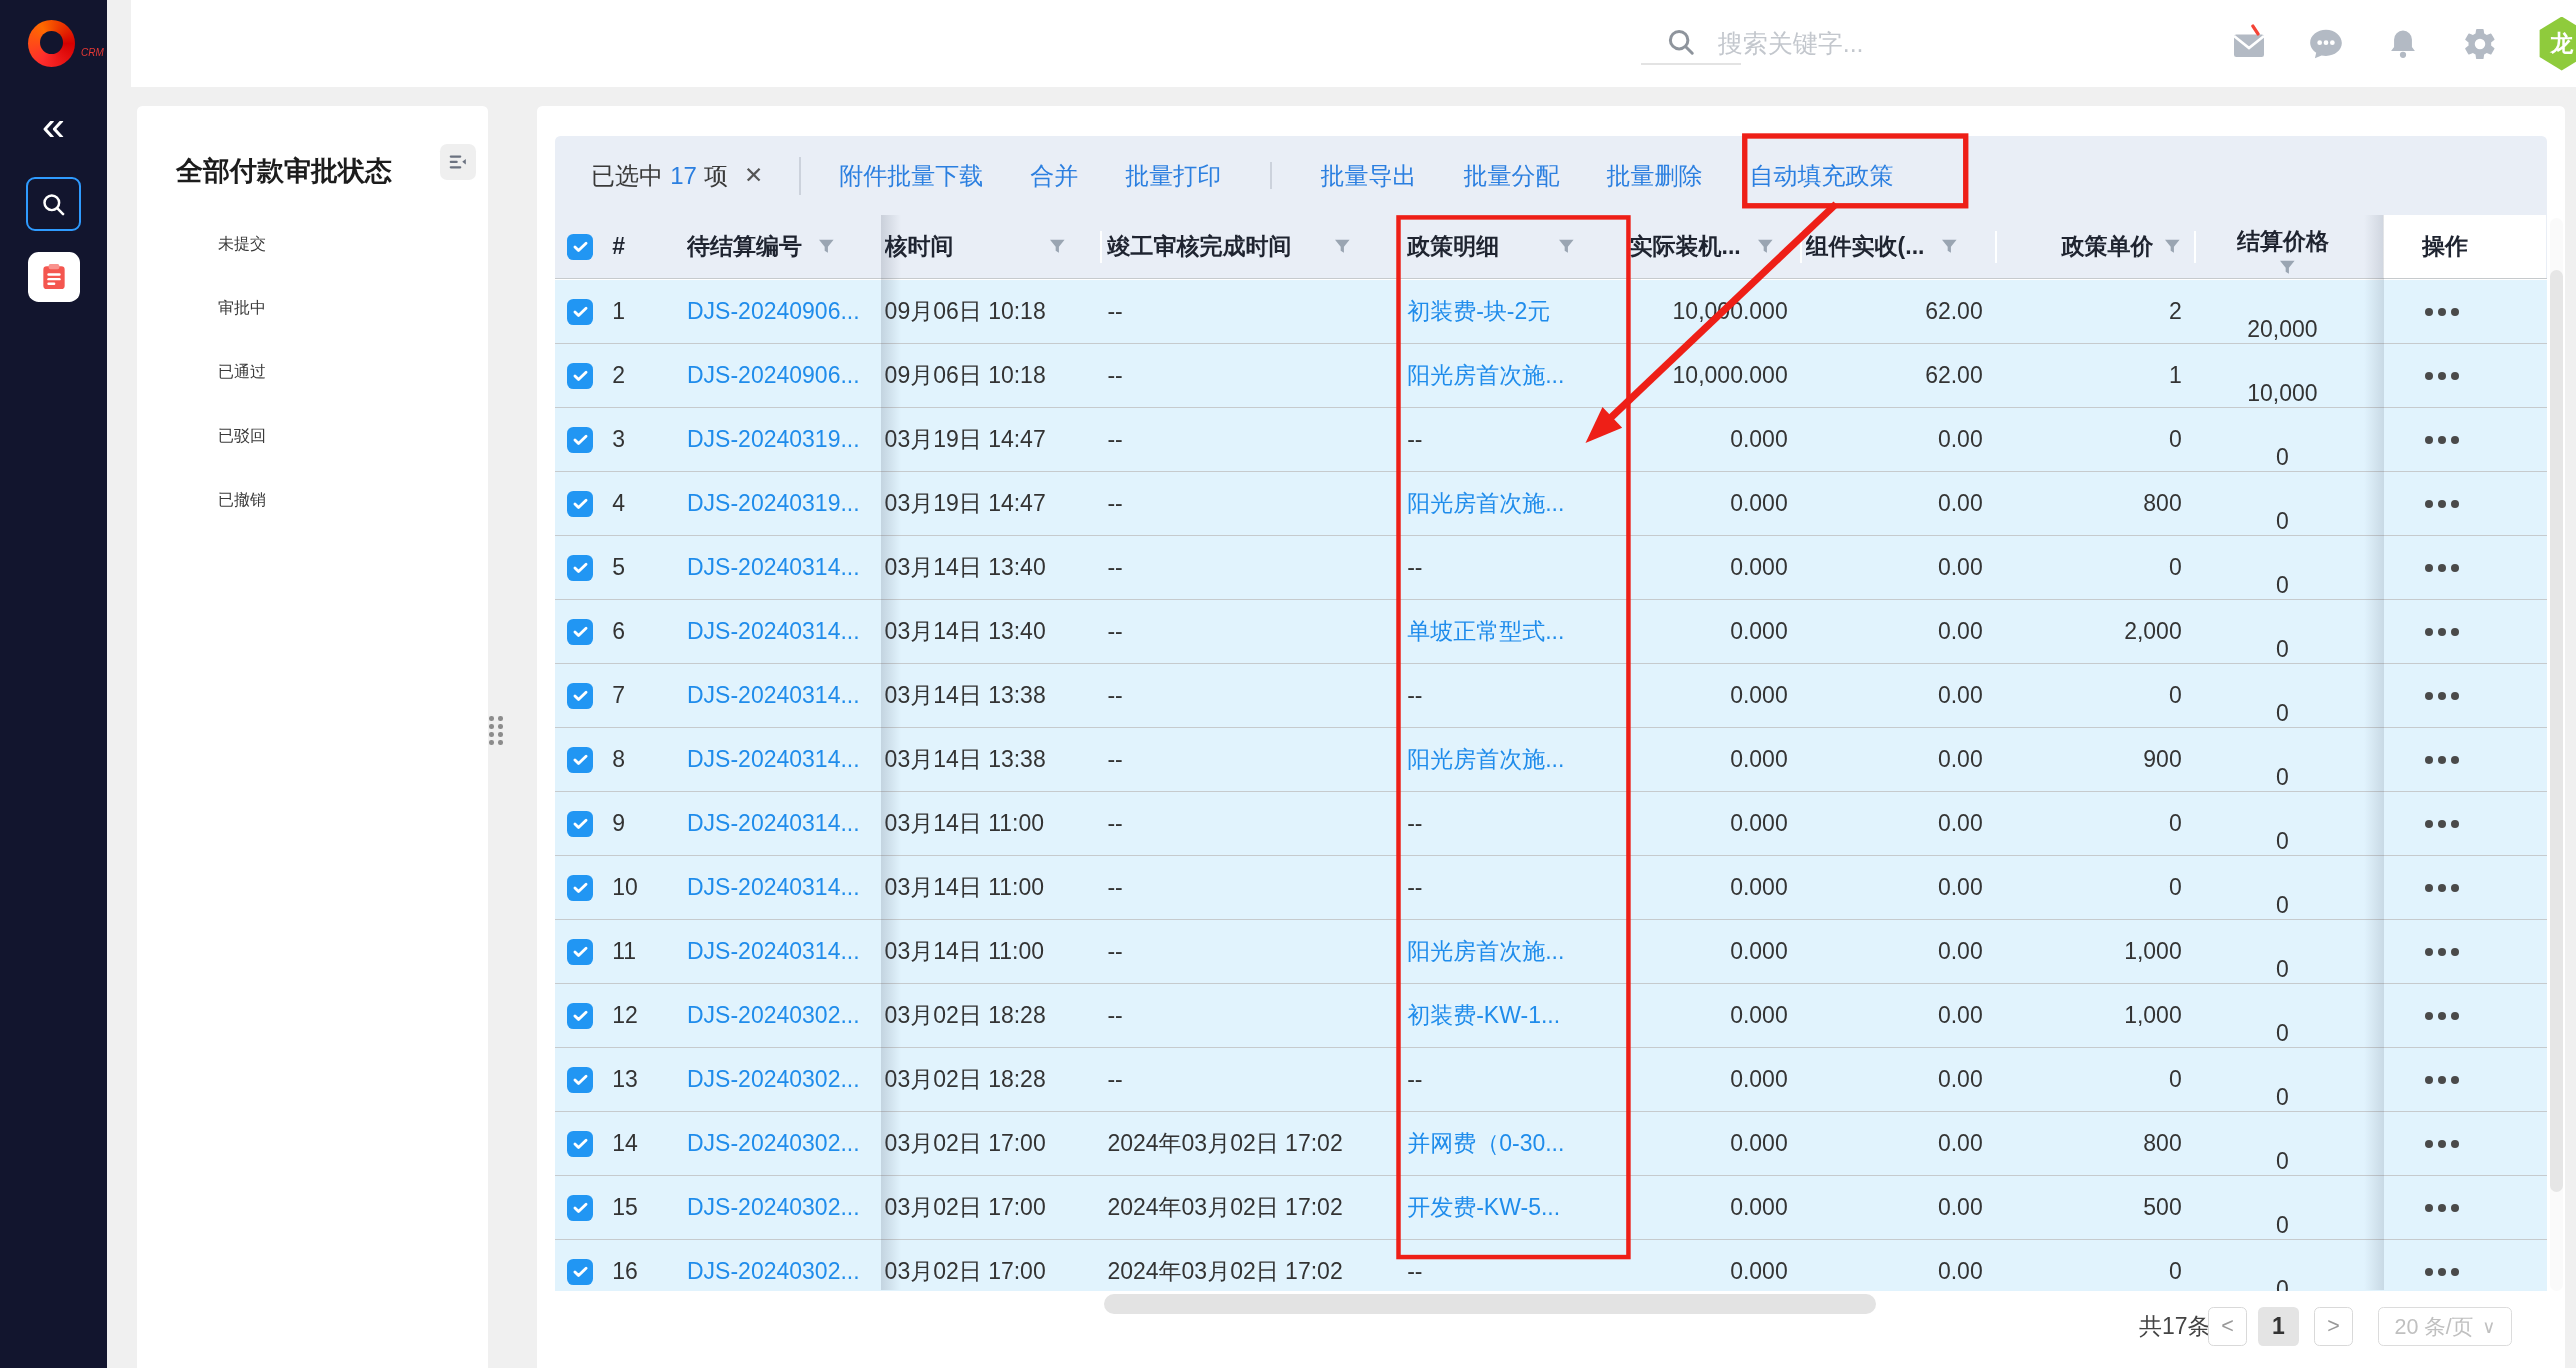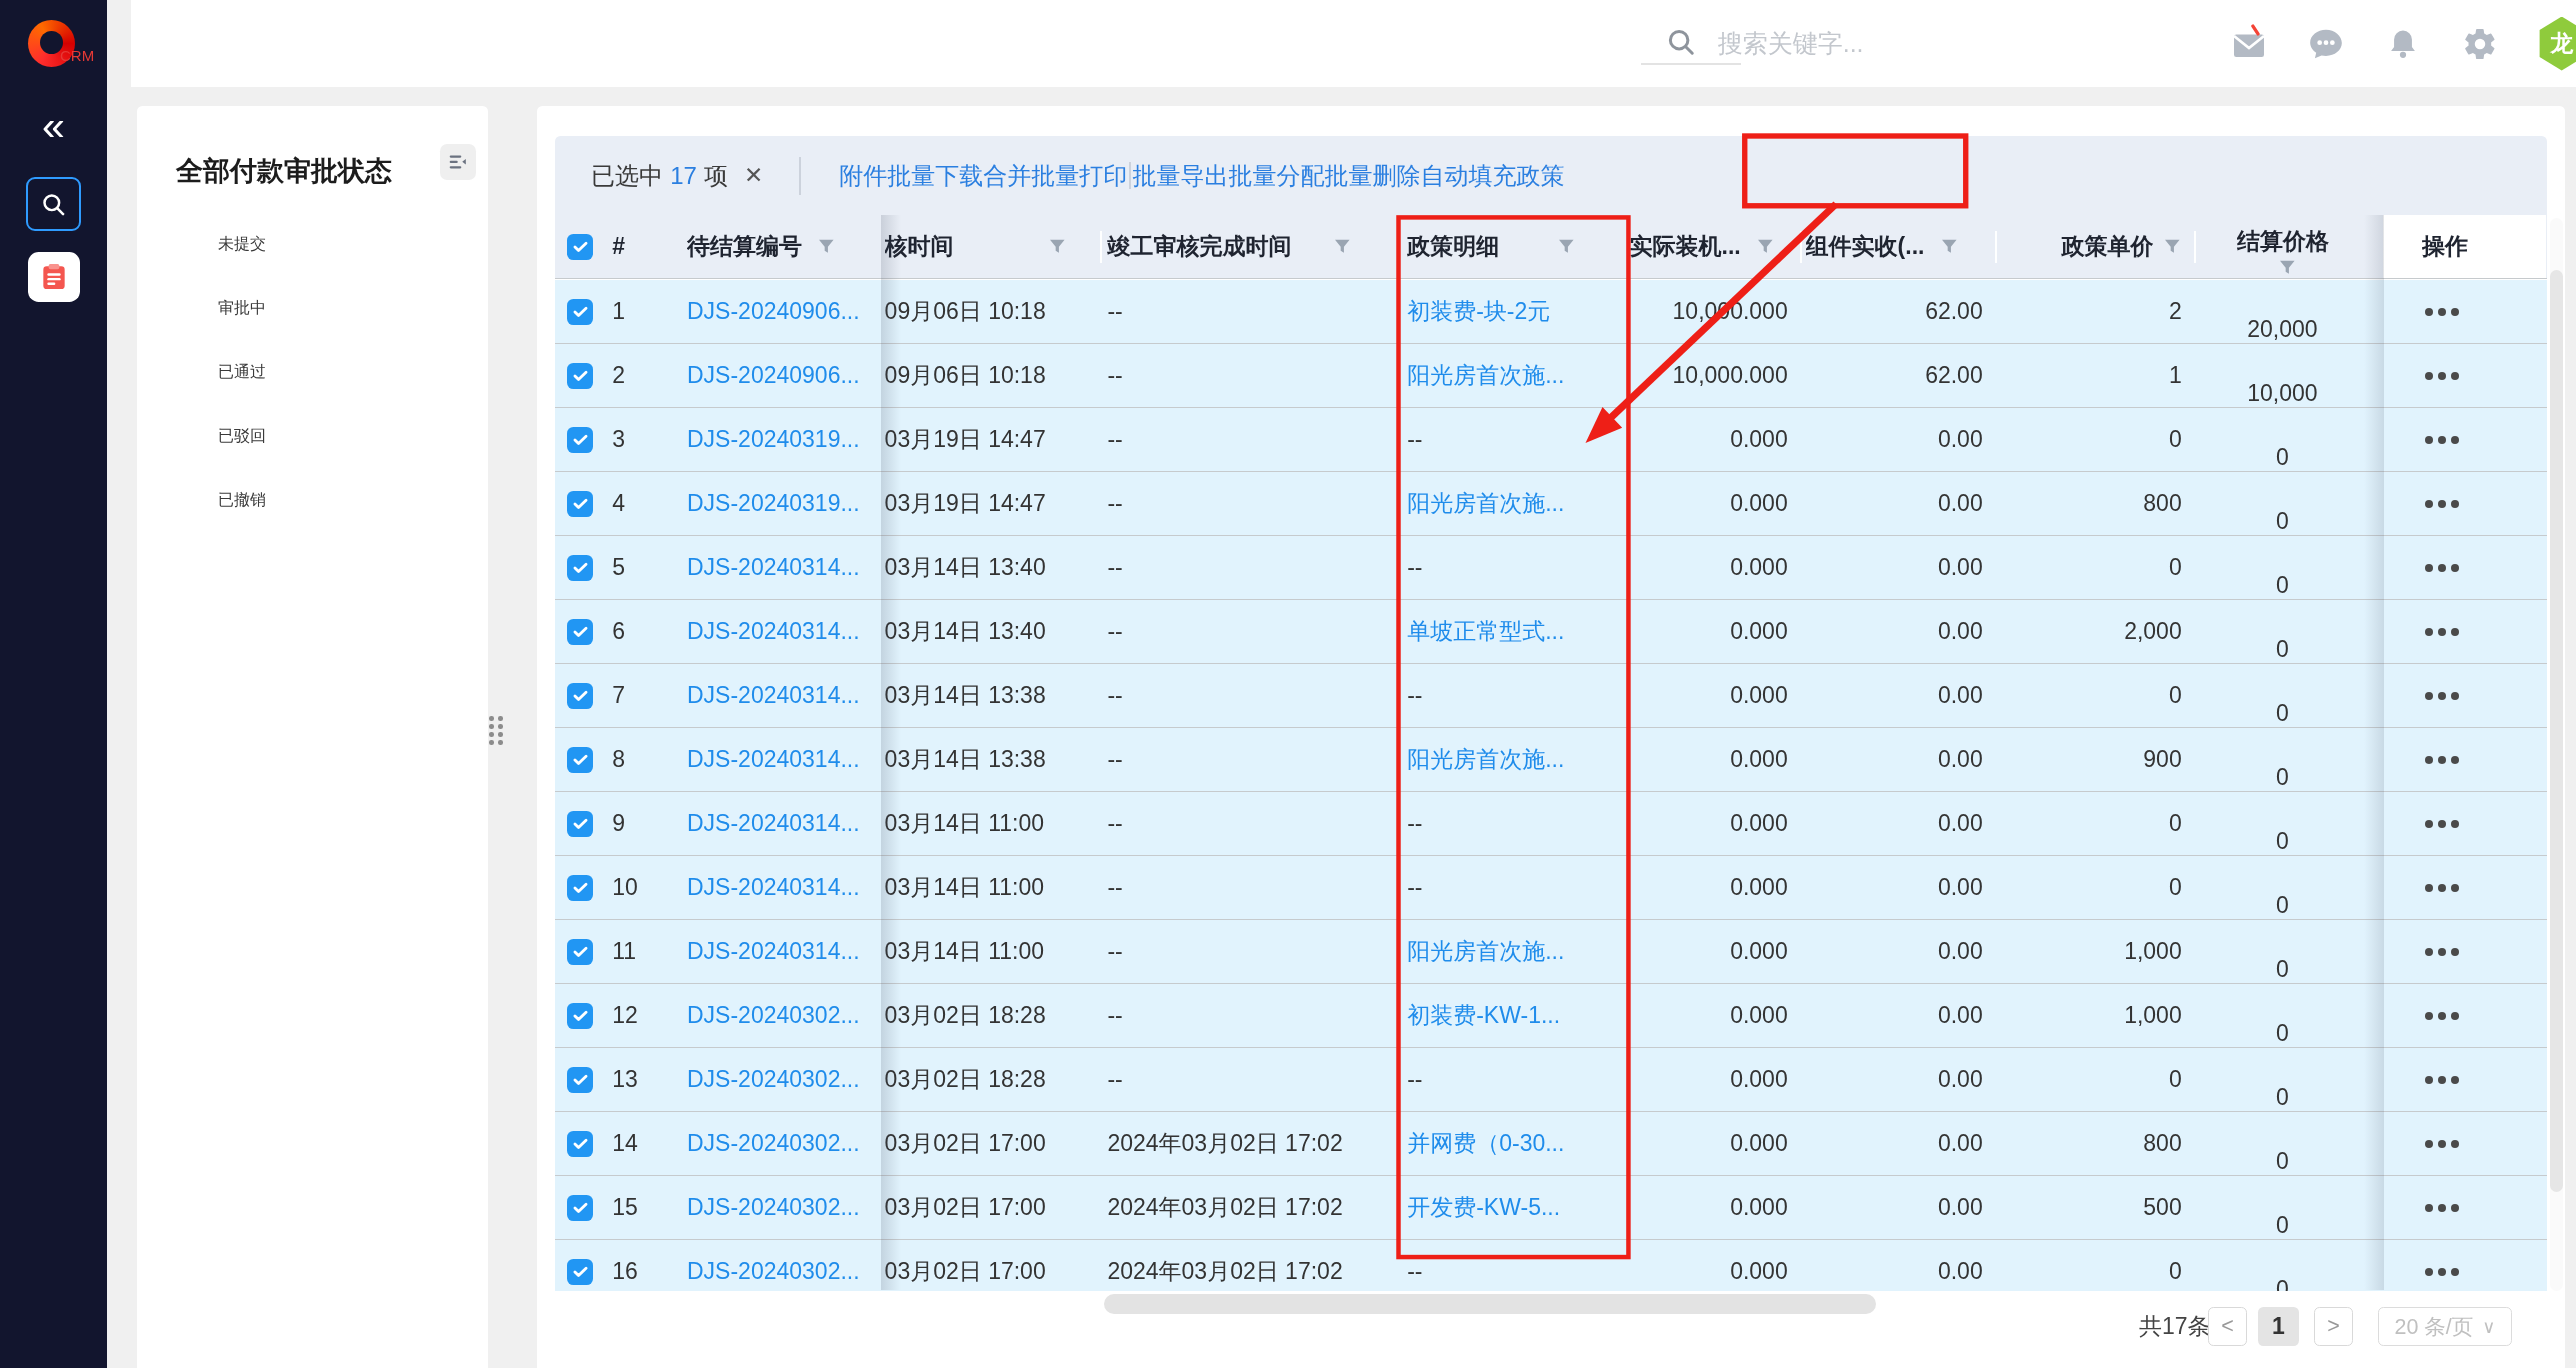--- a/index.html
+++ b/index.html
@@ -14,21 +14,21 @@
   .search-input::placeholder{color:#c3c7cd;}
   .search-underline{position:absolute;left:1510px;top:63px;width:100px;height:1.8px;background:#e3e3e3;}
   .top-icons{position:absolute;right:14.3px;top:0;height:87px;display:flex;align-items:center;gap:39px;}
   .top-icon{width:38px;height:38px;display:flex;align-items:center;justify-content:center;cursor:pointer;}
   .avatar{width:48px;height:54px;background:#8fcb3c;clip-path:polygon(50% 0,96% 25%,96% 75%,50% 100%,4% 75%,4% 25%);display:flex;align-items:center;justify-content:center;color:#fff;font-size:23px;font-weight:bold;}
 
   
   .rail{position:absolute;left:0;top:0;width:107px;height:1368px;background:#12152e;}
   .logo{position:absolute;left:28px;top:19.7px;width:47px;height:47px;border-radius:50%;background:conic-gradient(from 210deg,#ff2d2d,#ff6a00,#d50000,#ff2d2d);}
   .logo-hole{position:absolute;left:11.6px;top:11.6px;width:23px;height:23px;border-radius:50%;background:#12152e;}
-  .logo-crm{position:absolute;left:60px;top:47px;font-size:15px;color:#e53935;}
+  .logo-crm{position:absolute;left:81px;top:47px;font-size:10px;color:#e53935;font-style:italic;}
   .rail-collapse{position:absolute;left:0;top:106px;width:107px;text-align:center;color:#fff;font-size:41px;line-height:41px;cursor:pointer;}
   .rail-search{position:absolute;left:26px;top:177px;width:55px;height:54px;border:2.7px solid #2f9bff;border-radius:9px;display:flex;align-items:center;justify-content:center;cursor:pointer;}
   .rail-doc{position:absolute;left:28px;top:252px;width:52px;height:50px;background:#fff;border-radius:10.7px;display:flex;align-items:center;justify-content:center;cursor:pointer;}
 
   
   .main-bg{position:absolute;left:107px;top:87px;width:2469px;height:1281px;background:#f0f0f0;}
 
   
   .panel{position:absolute;left:137px;top:106px;width:351px;height:1262px;background:#fff;border-radius:5.4px 5.4px 0 0;}
   .panel-title{position:absolute;left:39px;top:47px;font-size:27px;font-weight:bold;color:#1c1c1c;}
@@ -40,21 +40,21 @@
   .drag-handle{position:absolute;left:489px;top:716px;width:16px;height:36px;display:grid;grid-template-columns:repeat(2,4.5px);grid-template-rows:repeat(4,4.5px);gap:3.6px 4.5px;cursor:col-resize;}
   .drag-handle i{width:4.5px;height:4.5px;border-radius:50%;background:#8c8c8c;}
 
   
   .card{position:absolute;left:537px;top:106px;width:2028px;height:1262px;background:#fff;border-radius:5.4px 5.4px 0 0;}
   .toolbar{position:absolute;left:18px;top:30px;width:1992px;height:79px;background:#e9eef6;border-radius:5.4px 5.4px 0 0;display:flex;align-items:center;padding-left:36px;font-size:24px;color:#3a3a3a;}
   .sel-count{color:#2b7fe0;margin:0 7.2px;}
   .close-x{color:#555;font-size:23px;margin-left:16px;cursor:pointer;}
   .tb-divider{width:1.8px;height:38px;background:#ccd2dc;margin:0 38px 0 36px;}
   .tb-divider-sm{width:1.8px;height:27px;background:#ccd2dc;margin:0 1.8px;}
-  #toolbar-actions{display:flex;align-items:center;}
+  #toolbar-actions{display:flex;align-items:center;gap:47px;}
   .tb-action{color:#2b7fe0;cursor:pointer;white-space:nowrap;}
 
   
   .thead{position:absolute;left:18px;top:109px;width:1992px;height:64px;background:#e9eef6;display:flex;border-bottom:1.8px solid #c6cacd;}
   .tbody{position:absolute;left:18px;top:174px;width:1992px;height:1011px;overflow:hidden;}
   .trow{display:flex;height:64px;background:#e1f3fd;border-bottom:1.8px solid #c6cacd;}
   .cell,.th{display:flex;align-items:center;font-size:23px;color:#333;overflow:hidden;white-space:nowrap;flex:none;}
   .th{font-weight:bold;color:#1f2430;position:relative;}
   .th-label{overflow:hidden;white-space:nowrap;}
   .col-cb{width:50px;justify-content:center;}

